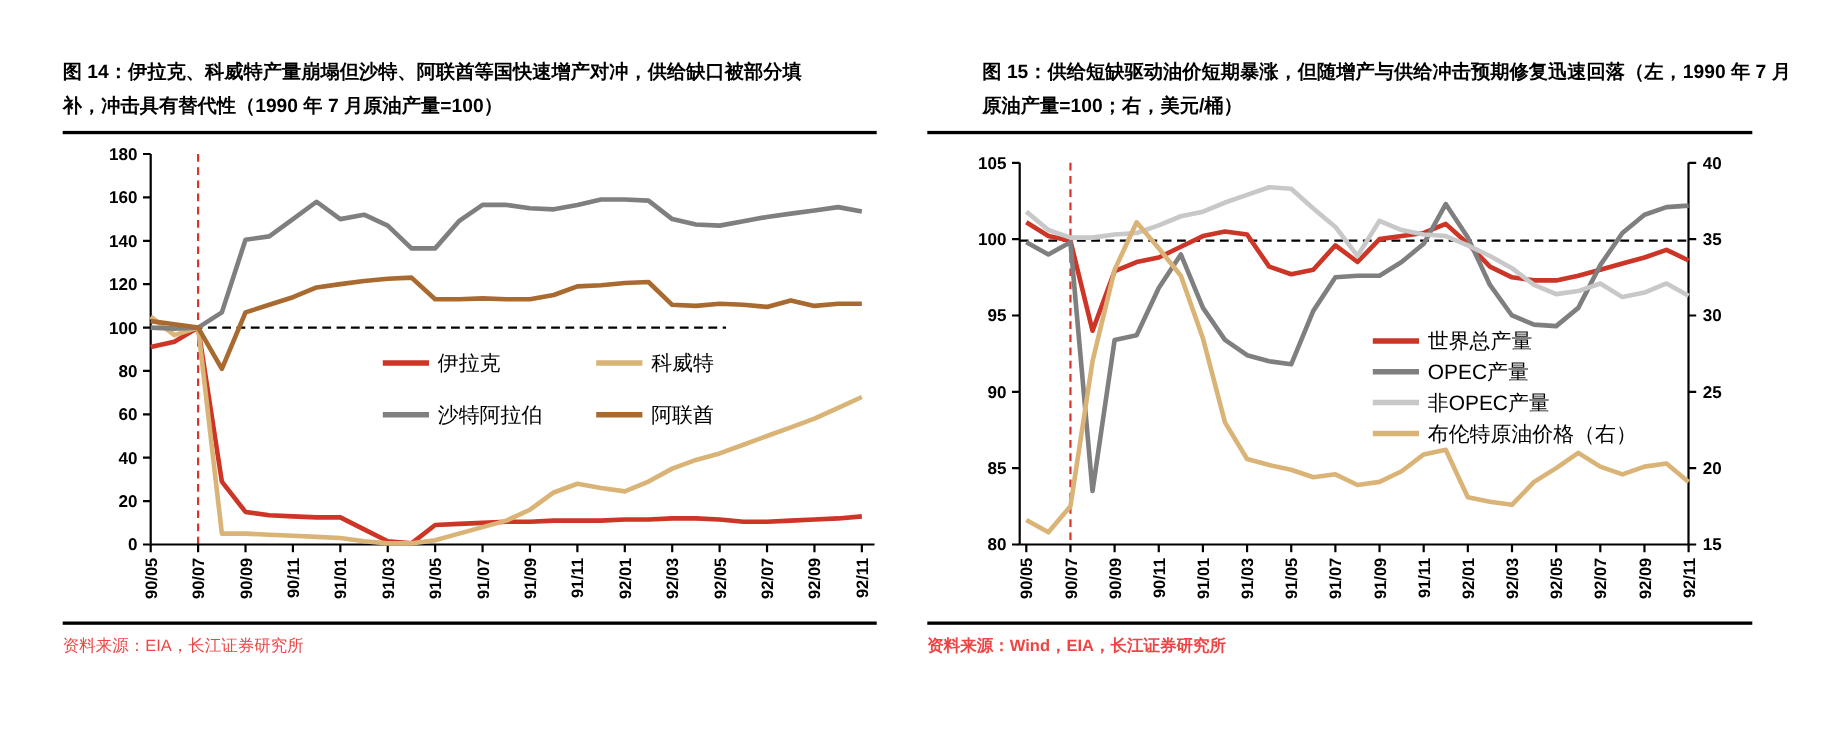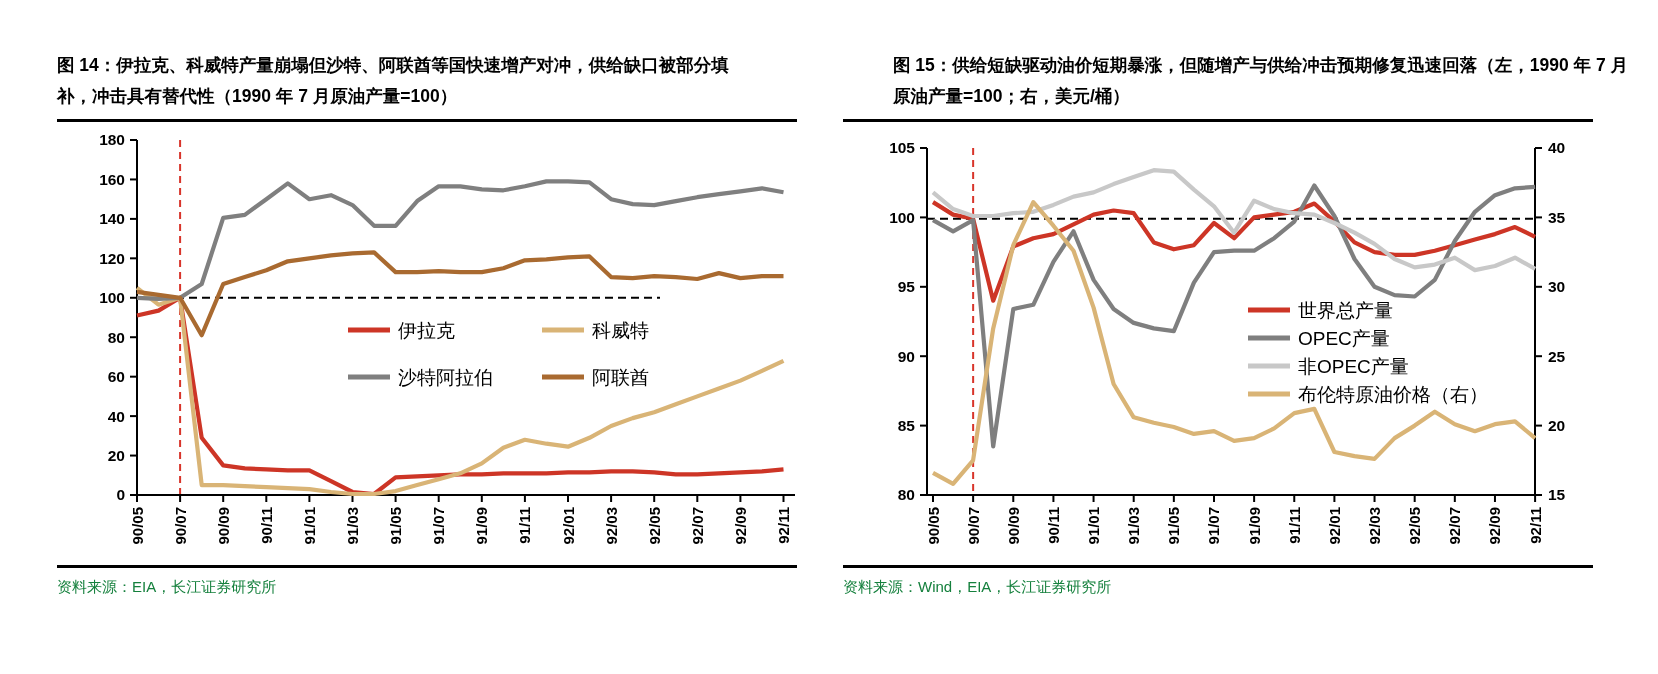--- a/index.html
+++ b/index.html
@@ -1,21 +1,21 @@
 <!DOCTYPE html>
 <html><head>
 <meta charset="utf-8">
 <style>
   html,body{margin:0;padding:0;background:#ffffff;}
   body{width:1658px;height:674px;position:relative;overflow:hidden;
        font-family:"Liberation Sans","DejaVu Sans",sans-serif;color:#111;}
   .fig-title{position:absolute;font-size:17.5px;font-weight:bold;line-height:31px;
              color:#000;word-break:break-all;}
   .rule{position:absolute;height:3px;background:#000;}
-  .source{position:absolute;font-size:15px;color:#15803d;}
+  .source{position:absolute;font-size:15px;color:#ef4444;}
   svg{position:absolute;}
   svg text{font-family:"Liberation Sans","DejaVu Sans",sans-serif;}
 </style>
 </head>
 <body>
 
 <div>
   <div class="fig-title" style="left:57px;top:50px;width:706px;">图 14：伊拉克、科威特产量崩塌但沙特、阿联酋等国快速增产对冲，供给缺口被部分填补，冲击具有替代性（1990 年 7 月原油产量=100）</div>
   <div class="rule" style="left:57px;top:119px;width:740px;"></div>
   <svg id="chart-14" style="left:45px;top:125px;" width="770" height="425" viewBox="0 0 770 425">
@@ -164,14 +164,14 @@
       <line x1="405" y1="185" x2="447" y2="185" stroke="#cd3526" stroke-width="5"></line>
       <text x="455" y="185" dy="0.35em" font-size="19" fill="#000">世界总产量</text>
       <line x1="405" y1="213" x2="447" y2="213" stroke="#7f7f7f" stroke-width="5"></line>
       <text x="455" y="213" dy="0.35em" font-size="19" fill="#000">OPEC产量</text>
       <line x1="405" y1="241" x2="447" y2="241" stroke="#c8c8c8" stroke-width="5"></line>
       <text x="455" y="241" dy="0.35em" font-size="19" fill="#000">非OPEC产量</text>
       <line x1="405" y1="269" x2="447" y2="269" stroke="#d9b476" stroke-width="5"></line>
       <text x="455" y="269" dy="0.35em" font-size="19" fill="#000">布伦特原油价格（右）</text>
     </svg>
   <div class="rule" style="left:843px;top:565px;width:750px;"></div>
-  <div class="source" style="left:843px;top:578px;">资料来源：Wind，EIA，长江证券研究所</div>
+  <div class="source" style="left:843px;top:578px;font-weight:bold;">资料来源：Wind，EIA，长江证券研究所</div>
 </div>
 
 </body></html>

